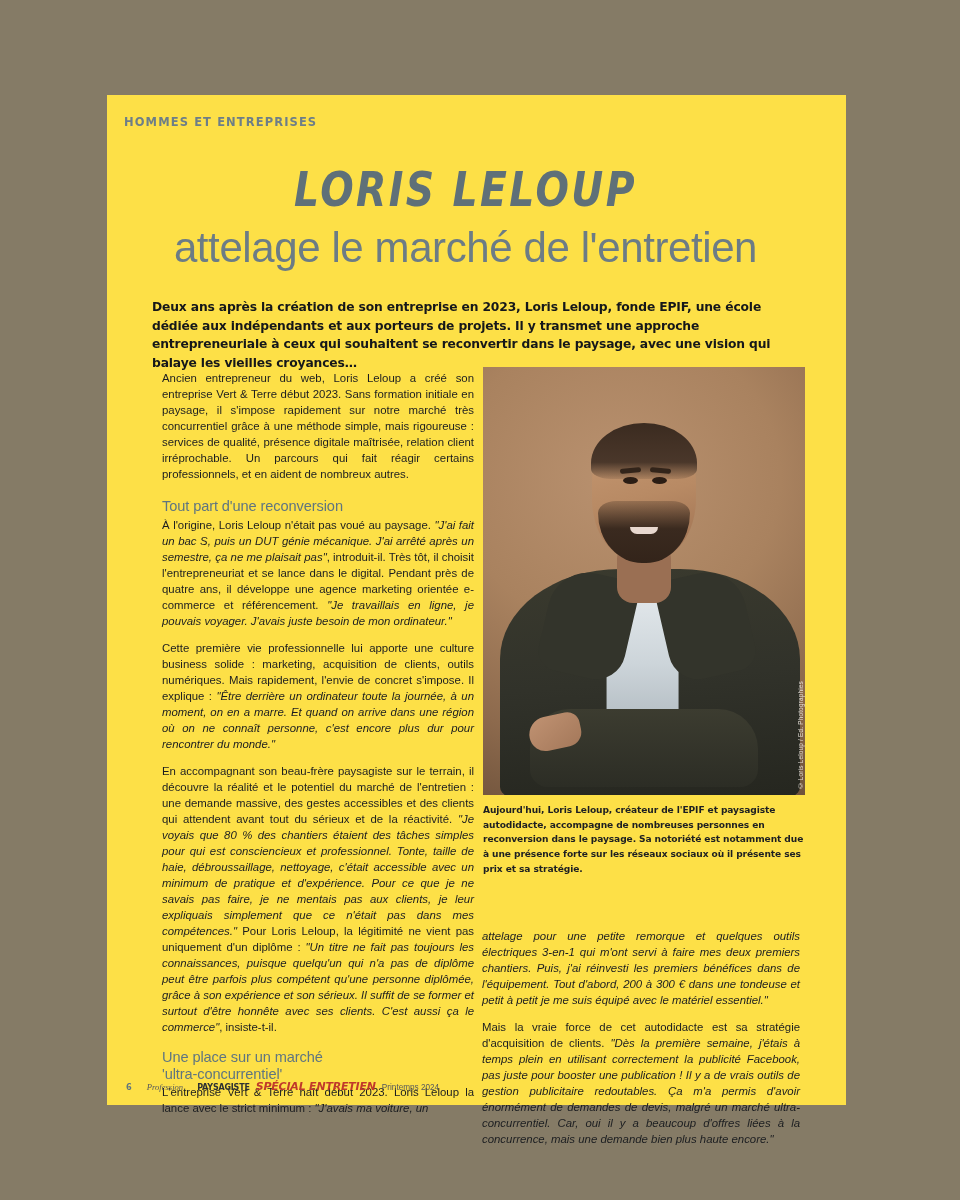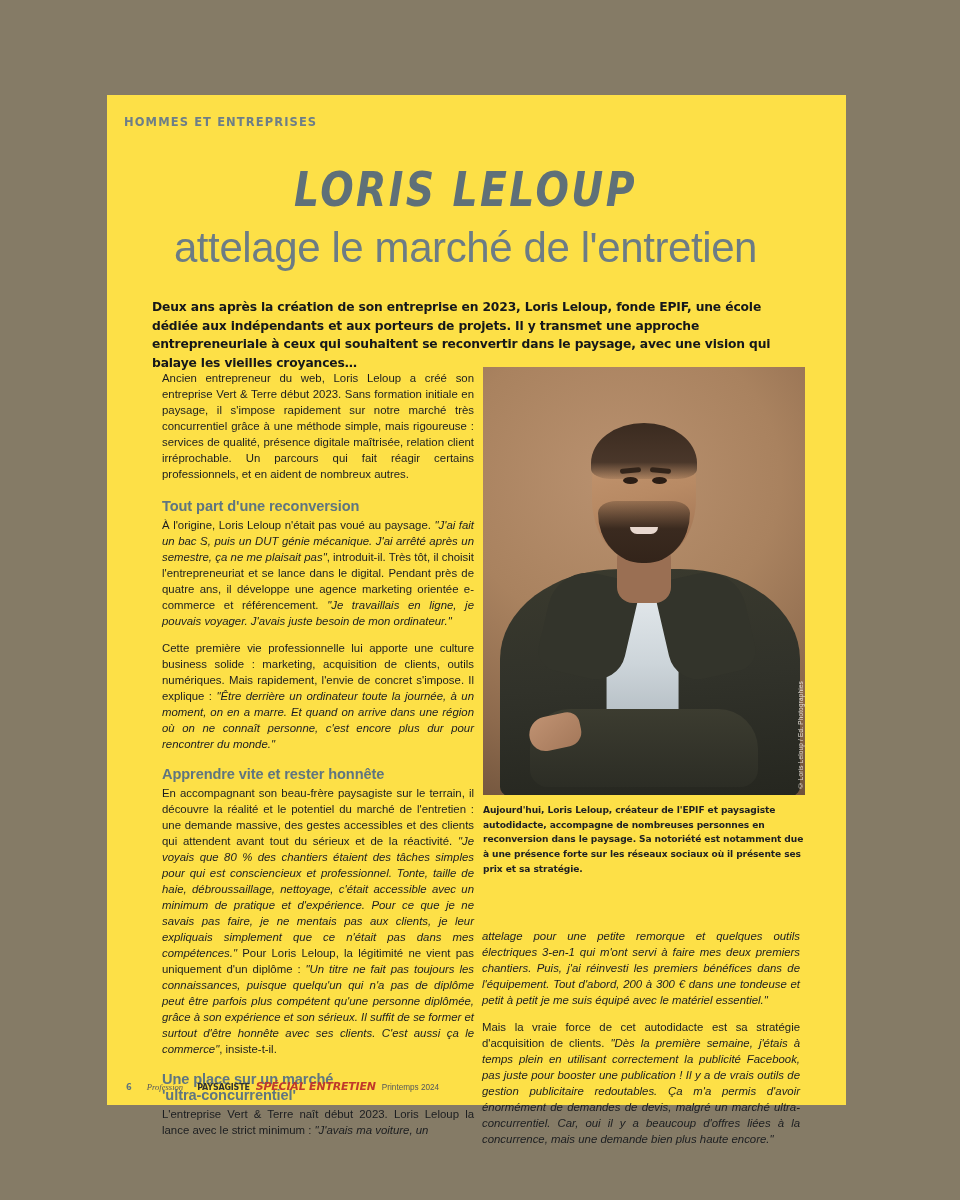--- a/index.html
+++ b/index.html
@@ -108,21 +108,21 @@
     text-align: justify;
     margin: 0 0 11px 0;
   }
   .body-text i, .body-text em {
     font-style: italic;
   }
 
   .section-head {
     font-family: "Liberation Sans", sans-serif;
     font-size: 14.6px;
-    font-weight: bold;
+    font-weight: normal;
     color: #5f7580;
     line-height: 1.14;
     margin: 14px 0 2px 0;
     letter-spacing: -0.1px;
   }
   .section-head.first { margin-top: 16px; }
 
   
   .photo-wrap {
     position: absolute;
@@ -356,21 +356,20 @@
   <div class="intro">Deux ans après la création de son entreprise en 2023, Loris Leloup, fonde EPIF, une école dédiée aux indépendants et aux porteurs de projets. Il y transmet une approche entrepreneuriale à ceux qui souhaitent se reconvertir dans le paysage, avec une vision qui balaye les vieilles croyances…</div>
 
   <div class="col-left">
 
     <p class="body-text">Ancien entrepreneur du web, Loris Leloup a créé son entreprise Vert &amp; Terre début 2023. Sans formation initiale en paysage, il s'impose rapidement sur notre marché très concurrentiel grâce à une méthode simple, mais rigoureuse : services de qualité, présence digitale maîtrisée, relation client irréprochable. Un parcours qui fait réagir certains professionnels, et en aident de nombreux autres.</p>
 
     <h2 class="section-head first">Tout part d'une reconversion</h2>
     <p class="body-text"><span>À l'origine, Loris Leloup n'était pas voué au paysage. </span><i>"J'ai fait un bac S, puis un DUT génie mécanique. J'ai arrêté après un semestre, ça ne me plaisait pas"</i><span>, introduit-il. Très tôt, il choisit l'entrepreneuriat et se lance dans le digital. Pendant près de quatre ans, il développe une agence marketing orientée e-commerce et référencement. </span><i>"Je travaillais en ligne, je pouvais voyager. J'avais juste besoin de mon ordinateur."</i></p>
     <p class="body-text"><span>Cette première vie professionnelle lui apporte une culture business solide : marketing, acquisition de clients, outils numériques. Mais rapidement, l'envie de concret s'impose. Il explique : </span><i>"Être derrière un ordinateur toute la journée, à un moment, on en a marre. Et quand on arrive dans une région où on ne connaît personne, c'est encore plus dur pour rencontrer du monde."</i></p>
 
-    <h2 class="section-head">Apprendre vite et rester honnête</h2>
     <p class="body-text"><span>En accompagnant son beau-frère paysagiste sur le terrain, il découvre la réalité et le potentiel du marché de l'entretien : une demande massive, des gestes accessibles et des clients qui attendent avant tout du sérieux et de la réactivité. </span><i>"Je voyais que 80 % des chantiers étaient des tâches simples pour qui est consciencieux et professionnel. Tonte, taille de haie, débroussaillage, nettoyage, c'était accessible avec un minimum de pratique et d'expérience. Pour ce que je ne savais pas faire, je ne mentais pas aux clients, je leur expliquais simplement que ce n'était pas dans mes compétences."</i><span> Pour Loris Leloup, la légitimité ne vient pas uniquement d'un diplôme : </span><i>"Un titre ne fait pas toujours les connaissances, puisque quelqu'un qui n'a pas de diplôme peut être parfois plus compétent qu'une personne diplômée, grâce à son expérience et son sérieux. Il suffit de se former et surtout d'être honnête avec ses clients. C'est aussi ça le commerce"</i><span>, insiste-t-il.</span></p>
 
     <h2 class="section-head"><span>Une place sur un marché</span><br><span>'ultra-concurrentiel'</span></h2>
     <p class="body-text"><span>L'entreprise Vert &amp; Terre naît début 2023. Loris Leloup la lance avec le strict minimum : </span><i>"J'avais ma voiture, un</i></p>
   </div>
 
   <div class="photo-wrap">
     <div class="photo-canvas">
       <div class="subj-torso"></div>
       <div class="subj-shirt"></div>

